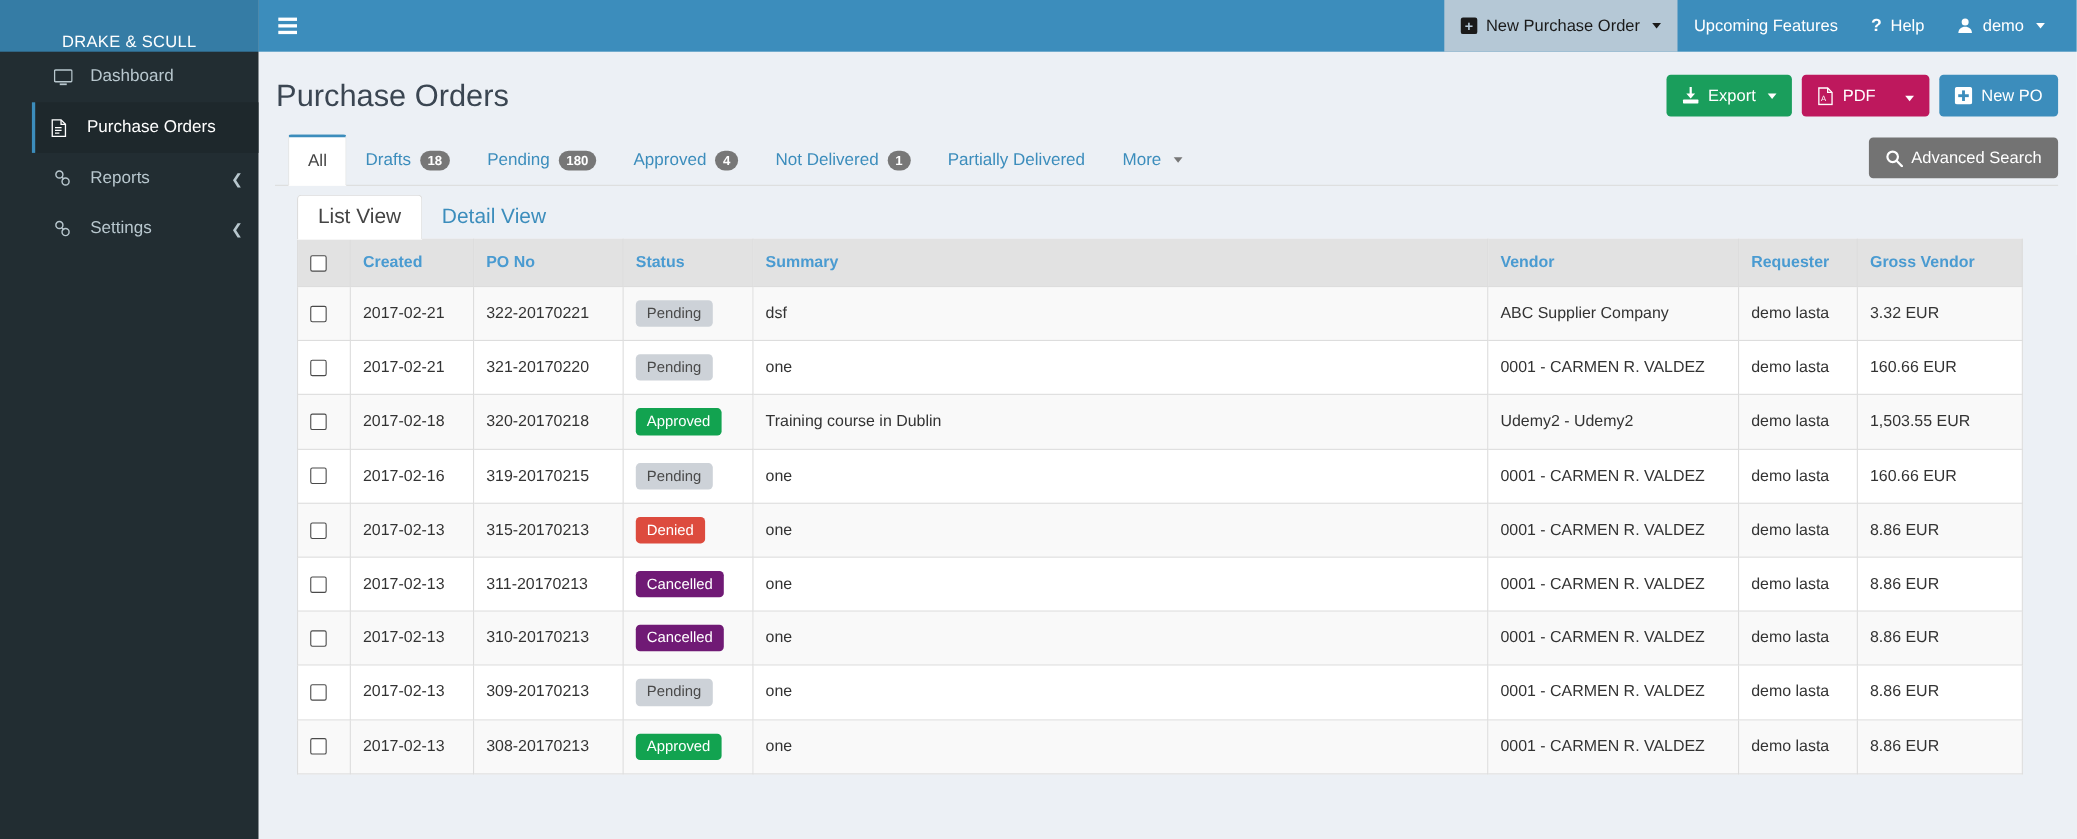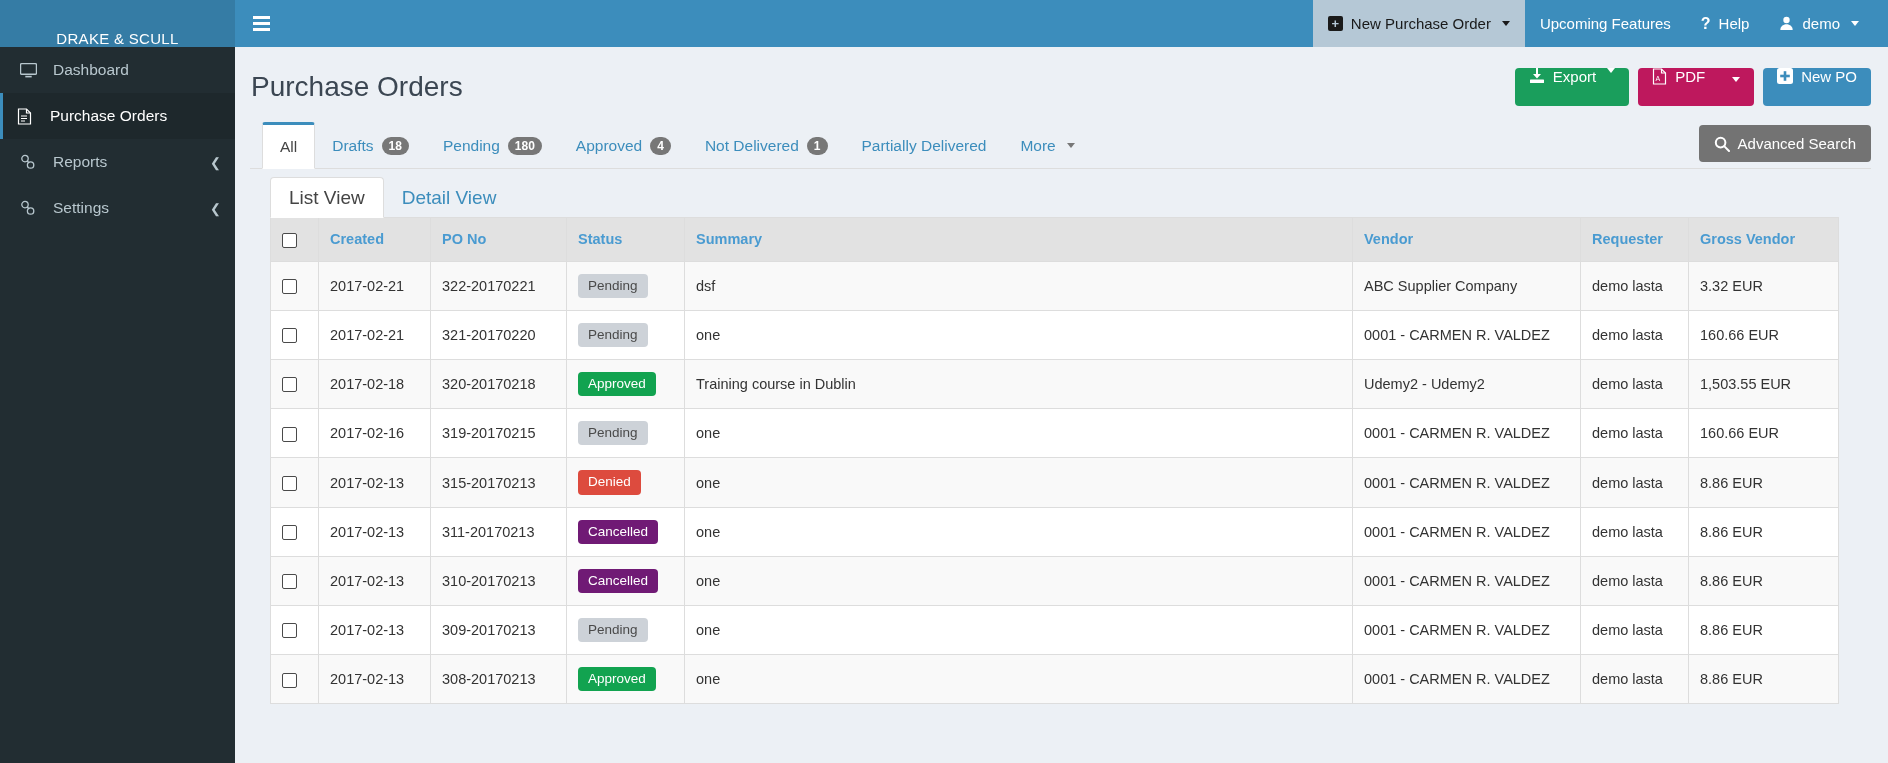--- a/index.html
+++ b/index.html
@@ -20,21 +20,21 @@
     background:#222d32;
     display:flex; flex-direction:column;
   }
   .logo {
     height:47px; min-height:47px;
     background:#357ca5;
     color:#fff;
     display:flex; align-items:flex-end; justify-content:center;
     font-size:15px; letter-spacing:.3px;
   }
-  .nav { display:flex; flex-direction:column; padding-top:0; }
+  .nav { display:flex; flex-direction:column; padding-top:0;margin-left:29px; }
   .nav-item {
     height:46px;
     display:flex; align-items:center;
     padding:0 14px 0 17px;
     color:#b8c7ce;
     font-size:15.5px;
     border-left:3px solid transparent;
     position:relative;
   }
   .nav-item.active {
@@ -95,21 +95,21 @@
   
   .content { flex:1; padding:0 17px 0 15px; min-width:0; overflow:hidden; }
   .page-head {
     display:flex; align-items:center;
     padding:21px 0 15px 0;
   }
   .page-title { font-size:28px; font-weight:400; color:#3b4652; padding-left:1px; }
   .page-actions { margin-left:auto; display:flex; align-items:center; gap:9px; }
 
   .btn {
-    display:inline-flex; align-items:flex-start; gap:8px;
+    display:inline-flex; align-items:center; gap:8px;
     height:38px; padding:0 14px;
     border-radius:4px; border:none;
     color:#fff; font-size:15px; font-family:inherit;
     cursor:pointer; white-space:nowrap;
   }
   .btn-green { background:#1a9e5c; }
   .btn-purple { background:#be185d; padding-right:6px; }
   .btn-purple .sep-caret { padding-left:16px; padding-right:8px; }
   .btn-blue { background:#3c8dbc; }
   .btn .caret-down { border-top-color:#fff; }

